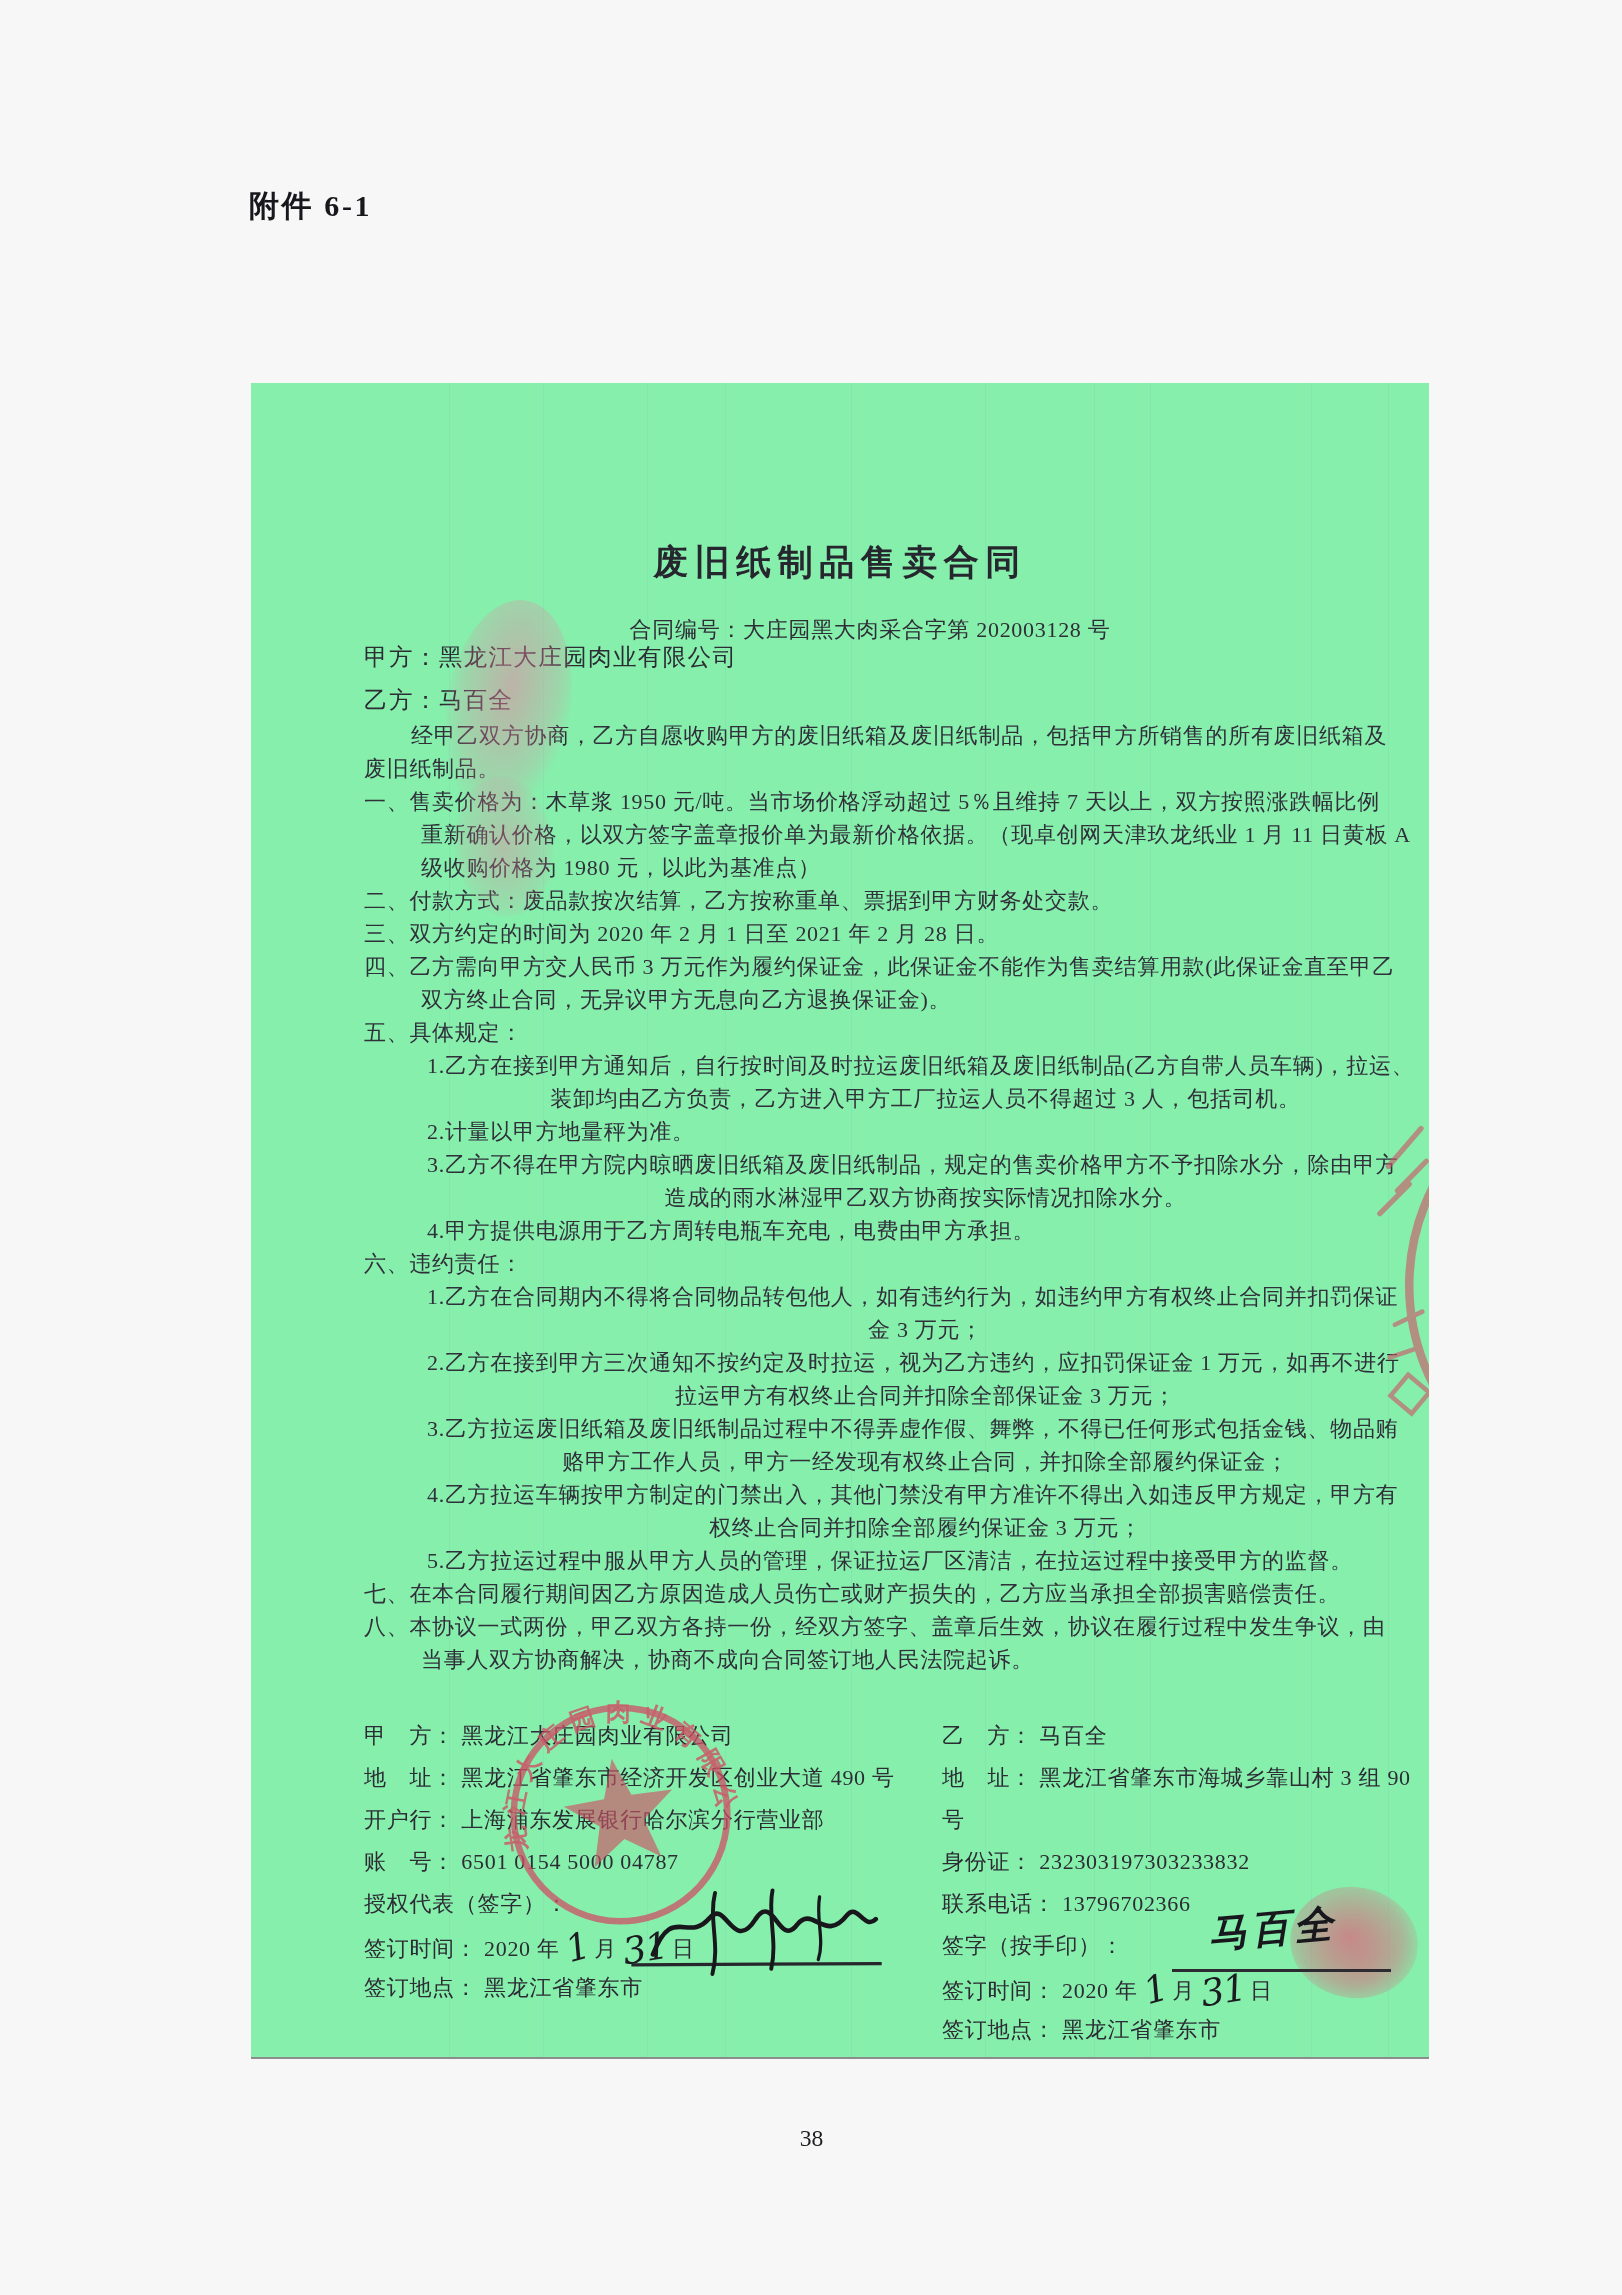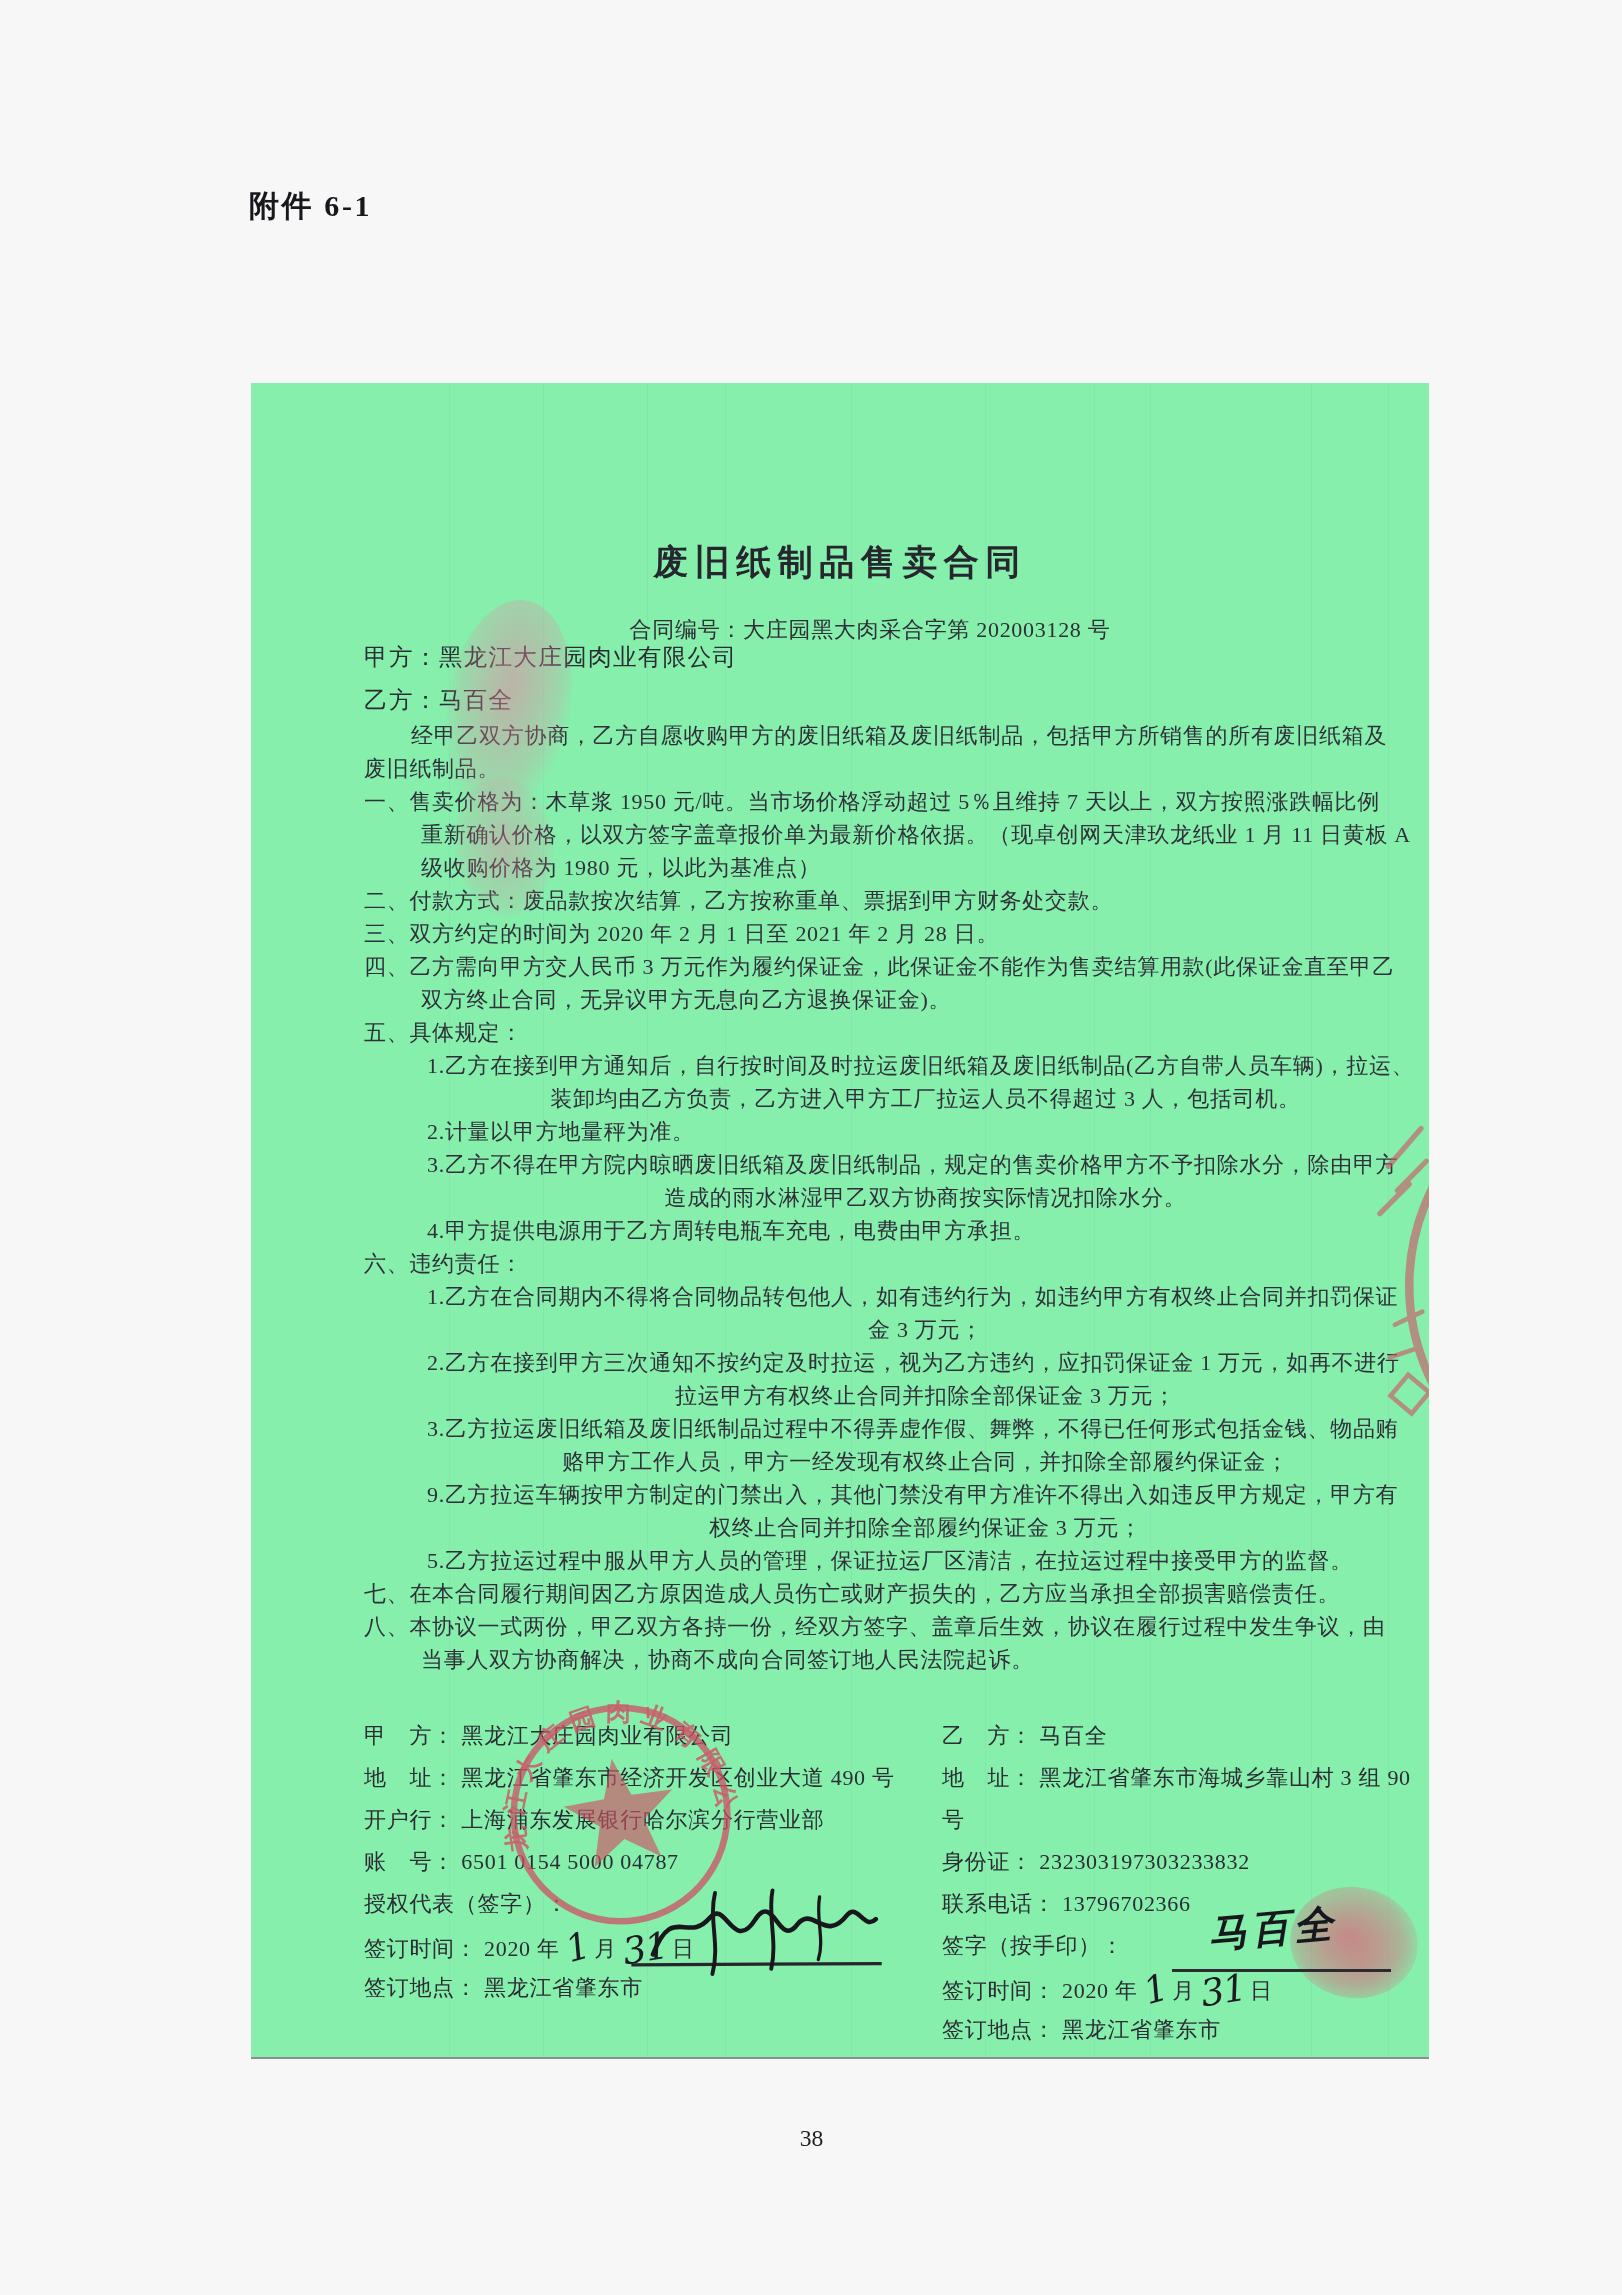--- a/index.html
+++ b/index.html
@@ -145,21 +145,21 @@
     <div class="bl sub">3.乙方不得在甲方院内晾晒废旧纸箱及废旧纸制品，规定的售卖价格甲方不予扣除水分，除由甲方</div>
     <div class="bl subc">造成的雨水淋湿甲乙双方协商按实际情况扣除水分。</div>
     <div class="bl sub">4.甲方提供电源用于乙方周转电瓶车充电，电费由甲方承担。</div>
     <div class="bl">六、违约责任：</div>
     <div class="bl sub">1.乙方在合同期内不得将合同物品转包他人，如有违约行为，如违约甲方有权终止合同并扣罚保证</div>
     <div class="bl subc">金 3 万元；</div>
     <div class="bl sub">2.乙方在接到甲方三次通知不按约定及时拉运，视为乙方违约，应扣罚保证金 1 万元，如再不进行</div>
     <div class="bl subc">拉运甲方有权终止合同并扣除全部保证金 3 万元；</div>
     <div class="bl sub">3.乙方拉运废旧纸箱及废旧纸制品过程中不得弄虚作假、舞弊，不得已任何形式包括金钱、物品贿</div>
     <div class="bl subc">赂甲方工作人员，甲方一经发现有权终止合同，并扣除全部履约保证金；</div>
-    <div class="bl sub">9.乙方拉运车辆按甲方制定的门禁出入，其他门禁没有甲方准许不得出入如违反甲方规定，甲方有</div>
+    <div class="bl sub">4.乙方拉运车辆按甲方制定的门禁出入，其他门禁没有甲方准许不得出入如违反甲方规定，甲方有</div>
     <div class="bl subc">权终止合同并扣除全部履约保证金 3 万元；</div>
     <div class="bl sub">5.乙方拉运过程中服从甲方人员的管理，保证拉运厂区清洁，在拉运过程中接受甲方的监督。</div>
     <div class="bl">七、在本合同履行期间因乙方原因造成人员伤亡或财产损失的，乙方应当承担全部损害赔偿责任。</div>
     <div class="bl">八、本协议一式两份，甲乙双方各持一份，经双方签字、盖章后生效，协议在履行过程中发生争议，由</div>
     <div class="bl cont">当事人双方协商解决，协商不成向合同签订地人民法院起诉。</div>
   </div>
 
   <div class="abs sig-col" id="sig-col-a">
     <div class="sig-row"><span>甲　方：</span><span class="val">黑龙江大庄园肉业有限公司</span></div>
     <div class="sig-row"><span>地　址：</span><span class="val">黑龙江省肇东市经济开发区创业大道 490 号</span></div>

